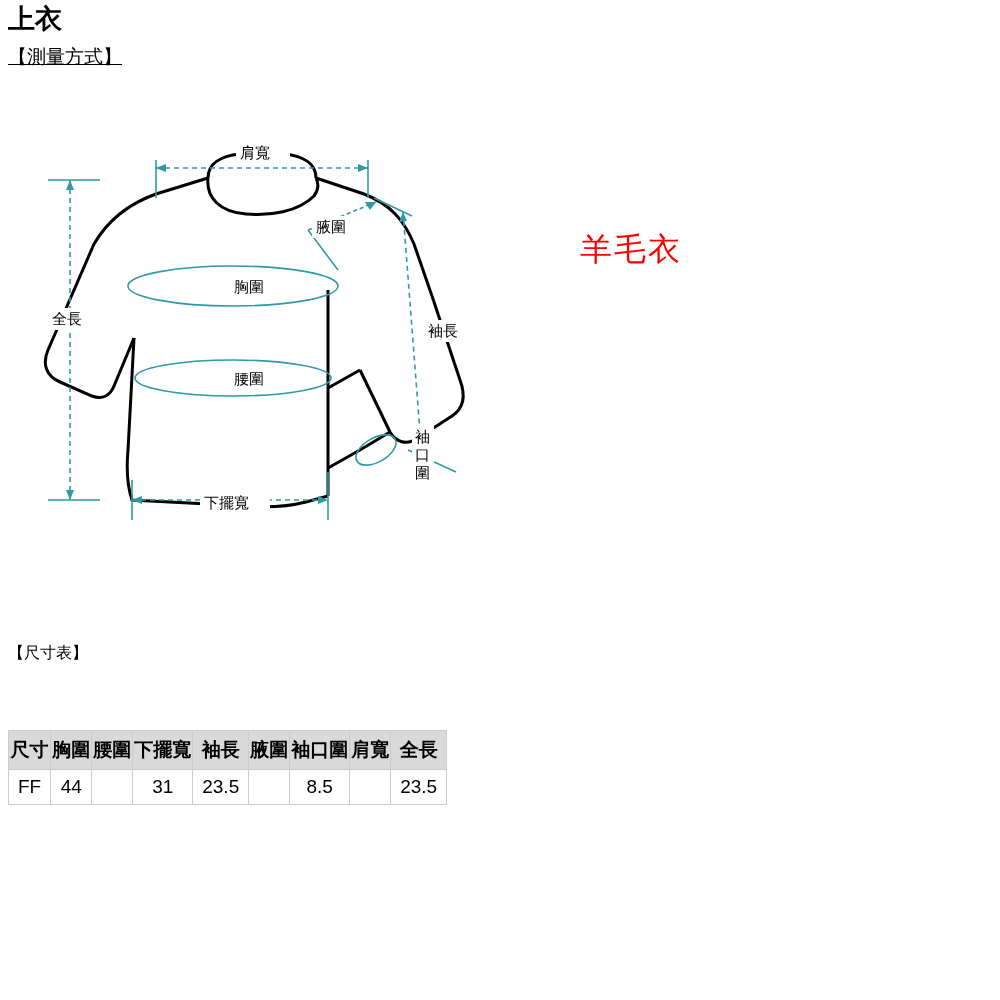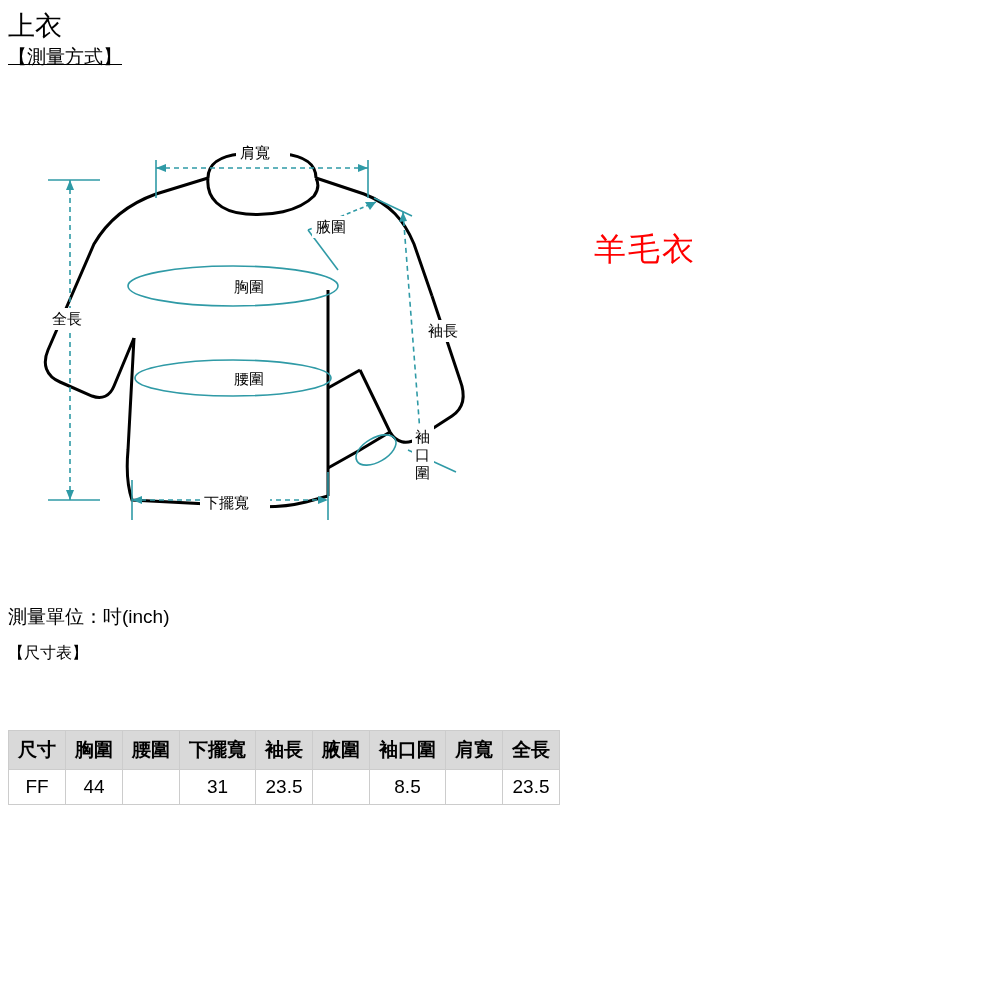--- a/index.html
+++ b/index.html
@@ -20,41 +20,40 @@
     width: 1000px;
     height: 1000px;
     padding: 0;
   }
   .title {
     position: absolute;
     left: 8px;
     top: 2px;
     font-size: 27px;
     line-height: 34px;
-    font-weight: 400;
-    margin-top: 7px;
+    font-weight: 700;
   }
   .subtitle {
     position: absolute;
     left: 8px;
     top: 44px;
     font-size: 19px;
     line-height: 26px;
     text-decoration: underline;
   }
   .diagram {
     position: absolute;
     left: 8px;
     top: 120px;
     width: 520px;
     height: 420px;
   }
   .red-label {
     position: absolute;
-    left: 594px;
+    left: 580px;
     top: 228px;
     font-size: 32px;
     color: #ff0000;
     font-family: "DejaVu Serif", serif;
     letter-spacing: 2px;
   }
   .unit-line {
     position: absolute;
     left: 8px;
     top: 604px;
@@ -79,21 +78,21 @@
     position: absolute;
     left: 8px;
     top: 730px;
     border-collapse: collapse;
     font-size: 19px;
   }
   table.size-table th {
     background: #d9d9d9;
     border: 1px solid #cccccc;
     font-weight: 700;
-    padding: 6px 9px;
+    padding: 6px 1px;
     text-align: center;
     white-space: nowrap;
   }
   table.size-table td {
     background: #ffffff;
     border: 1px solid #cccccc;
     padding: 6px 9px;
     text-align: center;
     font-weight: 400;
     white-space: nowrap;
@@ -214,21 +213,20 @@
 
         <rect x="192" y="372" width="70" height="22" fill="#ffffff"></rect>
         <text class="svg-label" x="196" y="388">下擺寬</text>
 
         <rect x="40" y="188" width="54" height="22" fill="#ffffff"></rect>
         <text class="svg-label" x="44" y="204">全長</text>
       </g>
     </svg>
   </div>
 
-  <div class="unit-line">測量單位：吋(inch)</div>
   <div class="chart-head">【尺寸表】</div>
 
   <table class="size-table">
     <thead>
       <tr>
         <th>尺寸</th>
         <th>胸圍</th>
         <th>腰圍</th>
         <th>下擺寬</th>
         <th>袖長</th>

